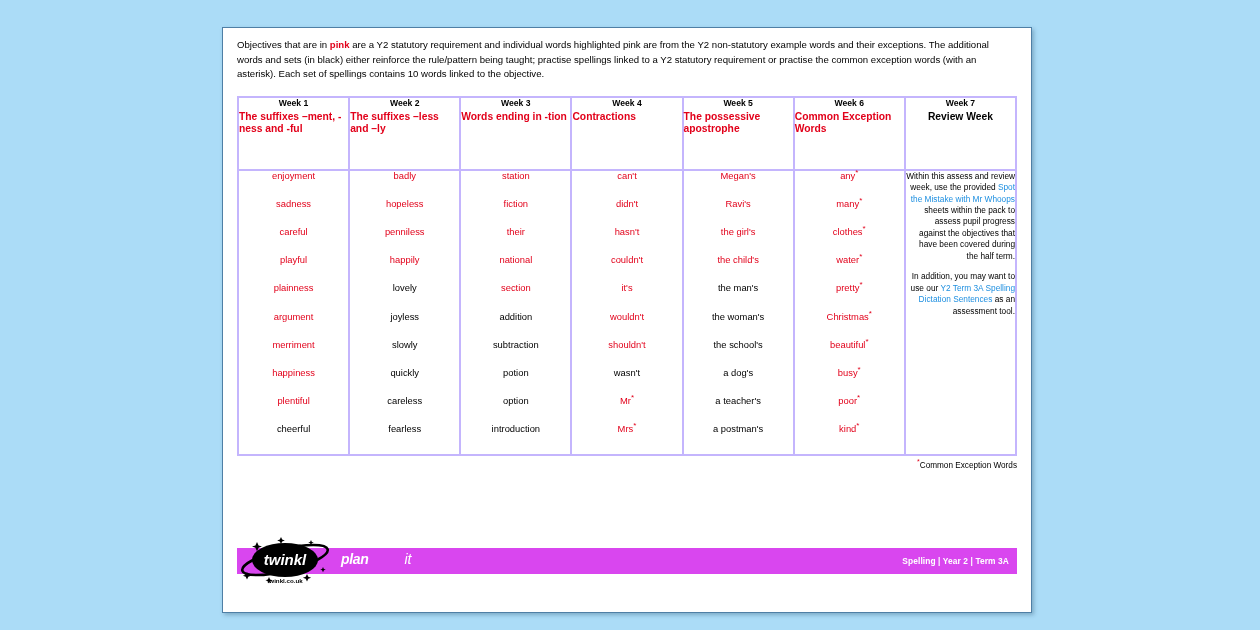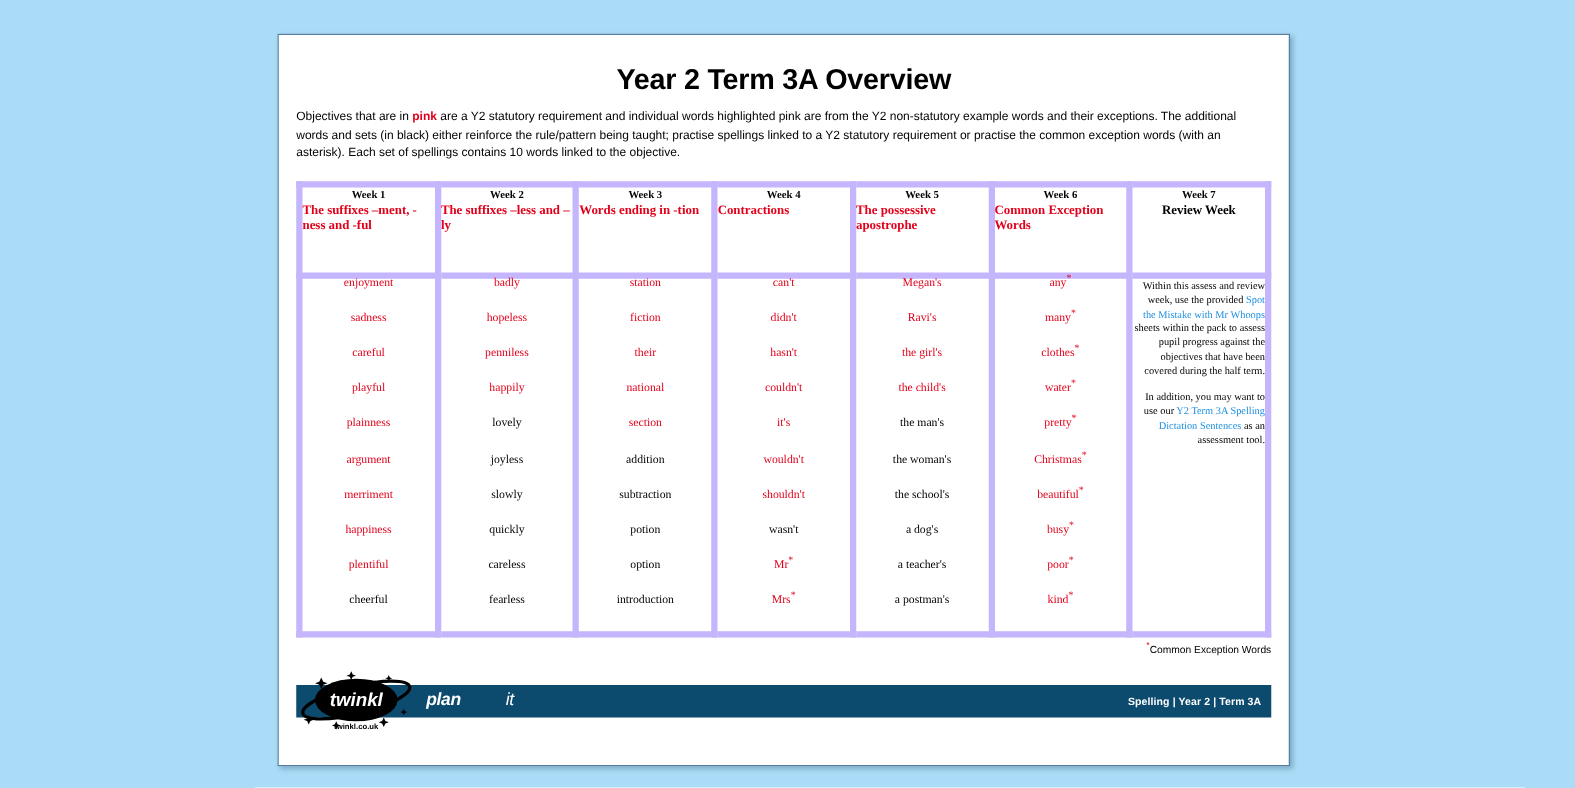--- a/index.html
+++ b/index.html
@@ -48,24 +48,23 @@
   
   .grid-wrap {
     margin: 14px 14px 0 14px;
   }
   table.grid {
     width: 100%;
     border-collapse: collapse;
     table-layout: fixed;
   }
   table.grid td, table.grid th {
-    border: 5px solid #c4b5fd;
+    border: 2px solid #c4b5fd;
     vertical-align: top;
     padding: 0;
-    font-family: Liberation Serif, serif;
   }
   
   th.hcell {
     height: 73px;
     padding: 6px 6px 4px 6px;
     text-align: left;
   }
   .week-num {
     display: block;
     text-align: center;
@@ -130,21 +129,21 @@
     color: #000;
   }
   .footnote .ast-red { color: #E2001A; vertical-align: super; font-size: 7px; line-height: 0; }
 
   
   .footer {
     position: absolute;
     left: 14px; right: 14px;
     bottom: 38px;
     height: 26px;
-    background: #0c4a6e;
+    background: #d946ef;
     display: flex;
     align-items: center;
     justify-content: flex-end;
   }
   .footer-text {
     color: #fff;
     font-size: 8.4px;
     font-weight: bold;
     padding-right: 8px;
     letter-spacing: 0.1px;
@@ -169,21 +168,20 @@
     font-weight: bold;
     letter-spacing: -0.3px;
   }
   .planit .it { font-weight: normal; padding-left: 36px; }
 </style>
 </head>
 <body>
 
 <div id="page">
 
-  <h1 class="doc-title">Year 2 Term 3A Overview</h1>
 
   <p class="intro"><span>Objectives that are in </span><span class="pinkword">pink</span><span> are a Y2 statutory requirement and individual words highlighted pink are from the Y2 non-statutory example words and their exceptions. The additional words and sets (in black) either reinforce the rule/pattern being taught; practise spellings linked to a Y2 statutory requirement or practise the common exception words (with an asterisk). Each set of spellings contains 10 words linked to the objective.</span></p>
 
   <div class="grid-wrap">
     <table class="grid">
       <thead>
         <tr>
           <th class="hcell">
             <span class="week-num">Week 1</span>
             <span class="week-obj">The suffixes –ment, -ness and -ful</span>

